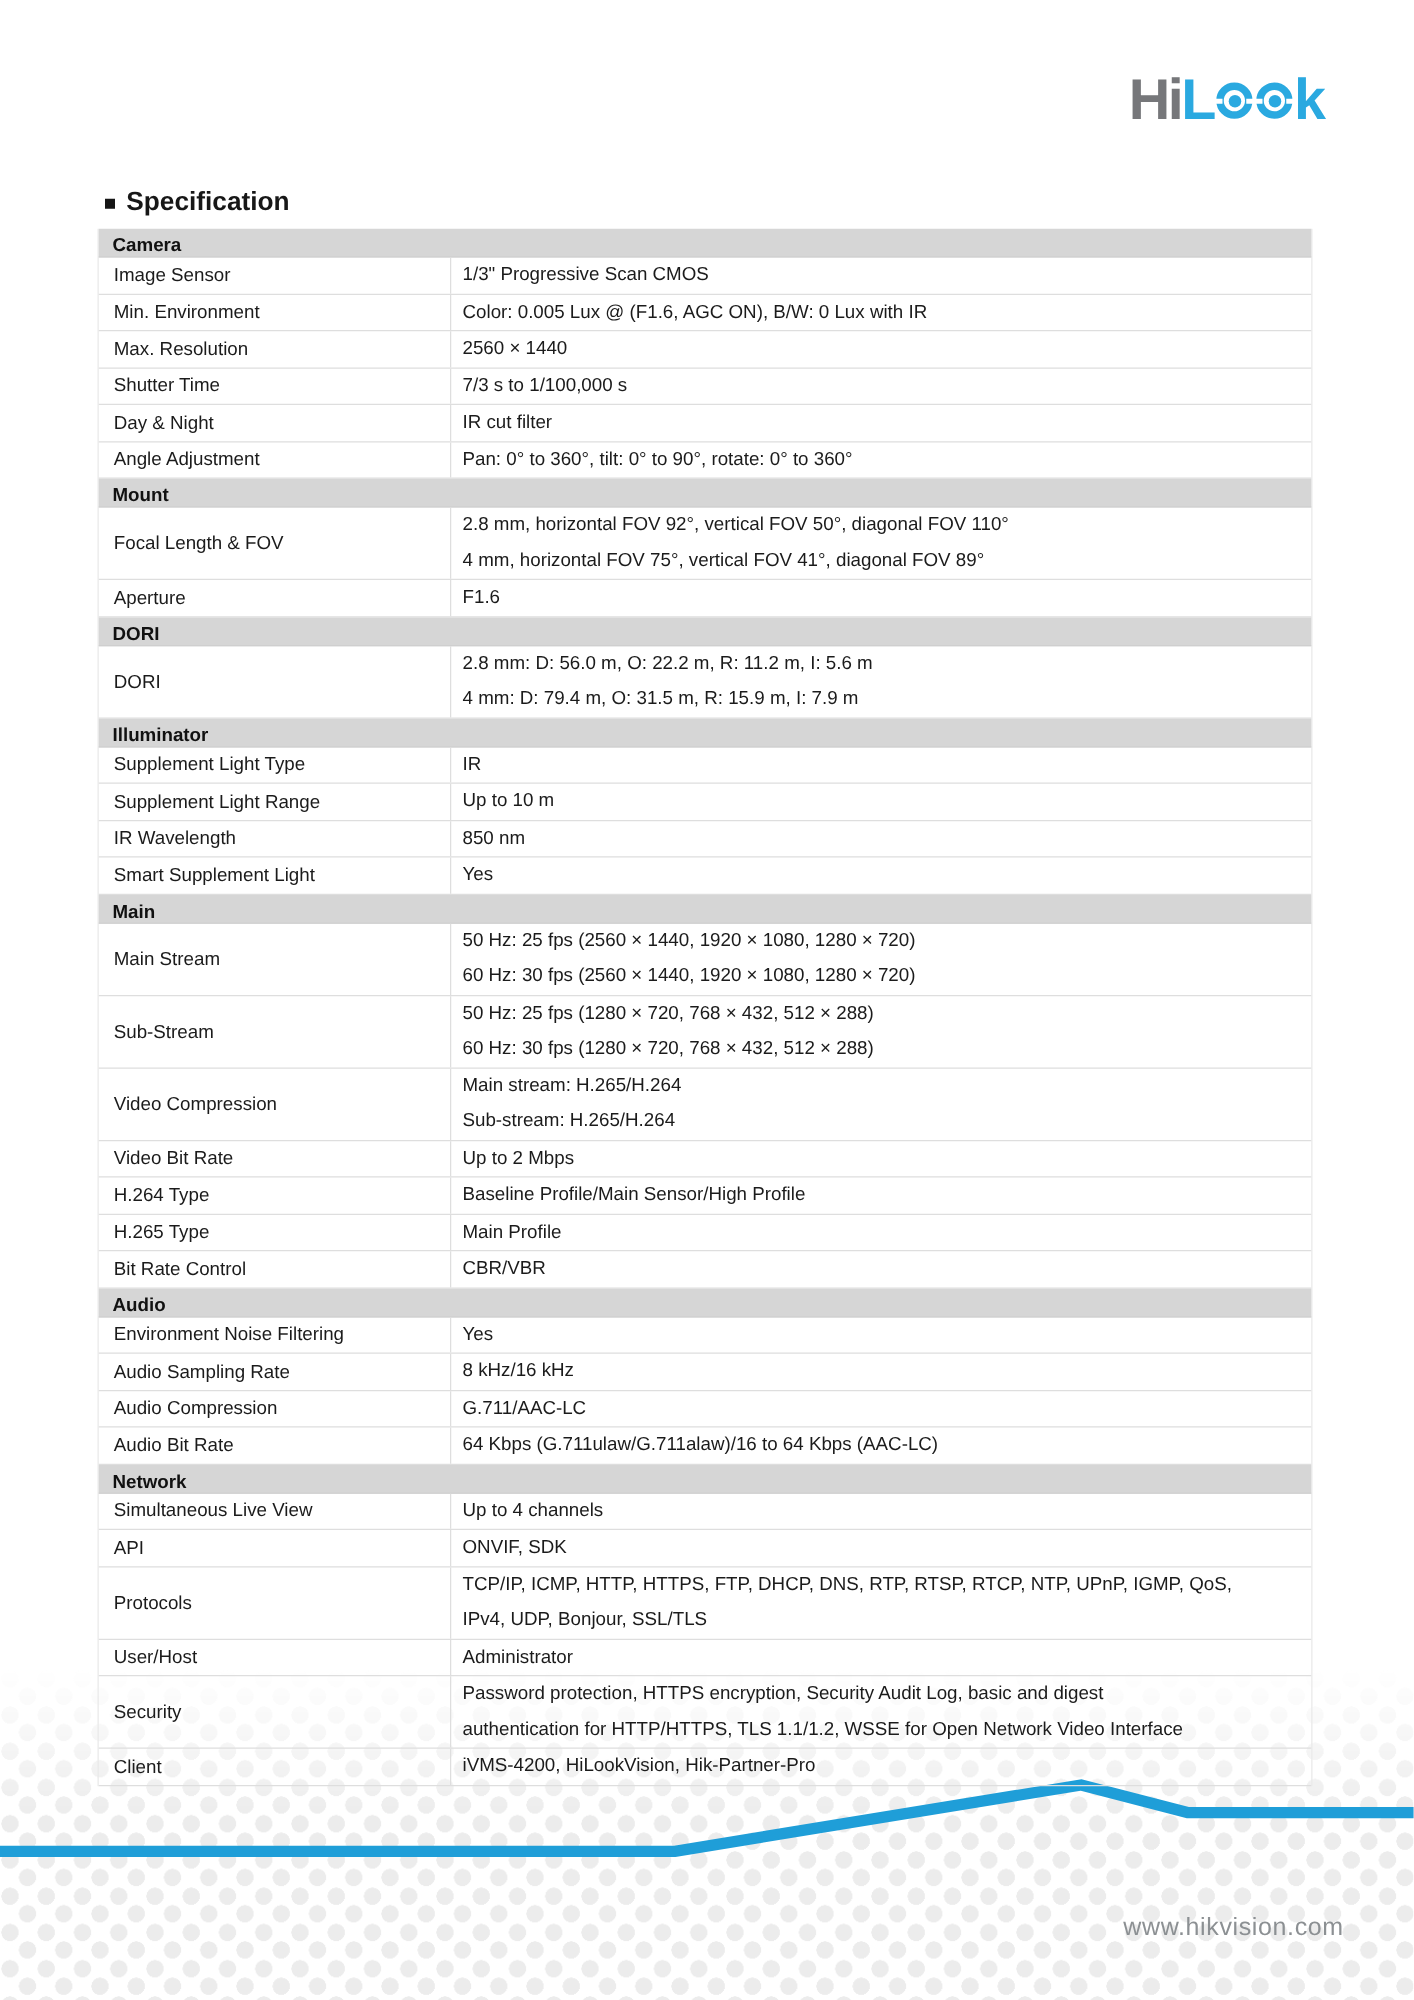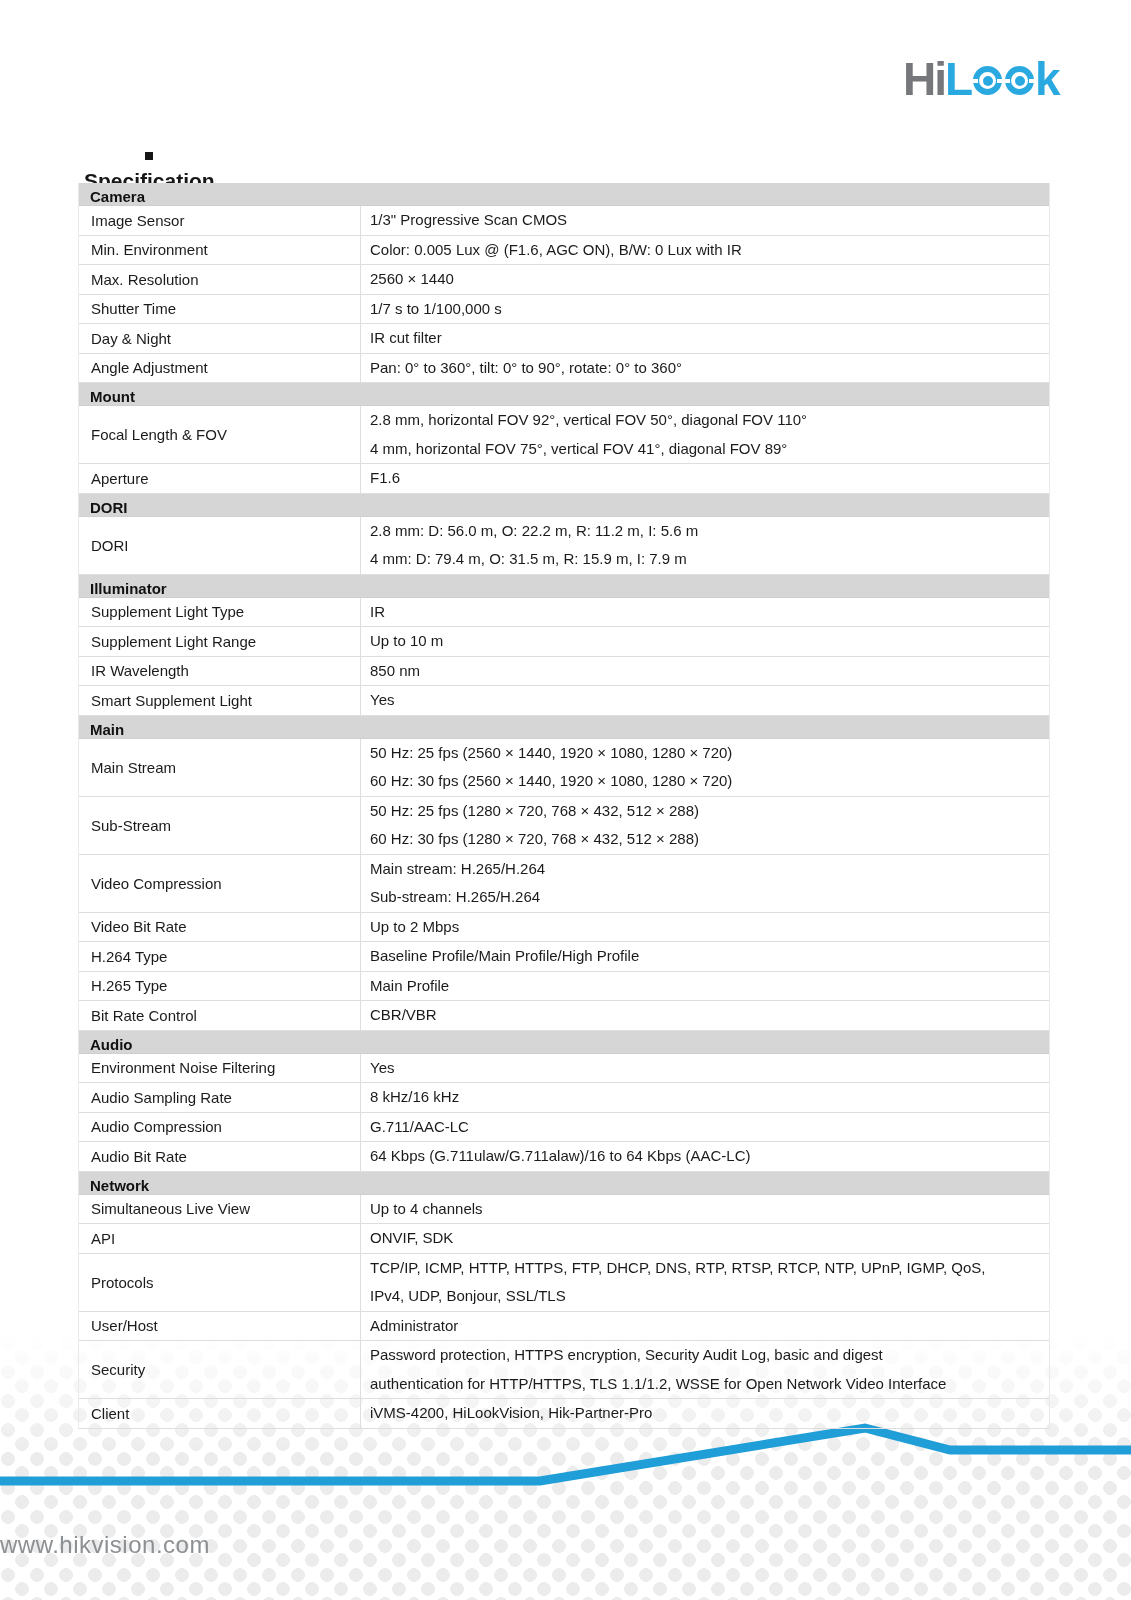--- a/index.html
+++ b/index.html
@@ -76,21 +76,20 @@
   .ring::before { left: -7px; }
   .ring::after { right: -7px; }
 
   
   .heading {
     position: absolute;
     left: 84px; top: 150px;
     display: flex;
     align-items: center;
     gap: 9px;
-    flex-direction: column;
   }
   .heading .bullet {
     width: 8px; height: 8px;
     background: #151515;
     margin-top: 2px;
   }
   .heading .heading-text {
     font-size: 21px;
     font-weight: bold;
     color: #171717;
@@ -127,22 +126,22 @@
     border-right: 1px solid #dedede;
     min-height: 28px;
   }
   .cell.value { padding-left: 9px; }
   .vline { line-height: 28.5px; height: 28.5px; white-space: nowrap; }
 
   .footer-url {
     position: absolute;
     left: 0; top: 1531px;
     width: 1075px;
-    text-align: left;
-    font-size: 24px;
+    text-align: right;
+    font-size: 20px;
     color: #8c9093;
     letter-spacing: 0.5px;
   }
 </style>
 </head>
 <body>
 
 <div class="texture"></div>
 
 <svg class="wave-svg" viewBox="0 0 1131 1600" xmlns="http://www.w3.org/2000/svg" aria-hidden="true">
@@ -184,21 +183,21 @@
       </div>
       <div class="row">
         <div class="cell label">Max. Resolution</div>
         <div class="cell value">
           <div class="vline">2560 × 1440</div>
         </div>
       </div>
       <div class="row">
         <div class="cell label">Shutter Time</div>
         <div class="cell value">
-          <div class="vline">1/7 s to 1/100,000 s</div>
+          <div class="vline">7/3 s to 1/100,000 s</div>
         </div>
       </div>
       <div class="row">
         <div class="cell label">Day &amp; Night</div>
         <div class="cell value">
           <div class="vline">IR cut filter</div>
         </div>
       </div>
       <div class="row">
         <div class="cell label">Angle Adjustment</div>
@@ -277,21 +276,21 @@
       </div>
       <div class="row">
         <div class="cell label">Video Bit Rate</div>
         <div class="cell value">
           <div class="vline">Up to 2 Mbps</div>
         </div>
       </div>
       <div class="row">
         <div class="cell label">H.264 Type</div>
         <div class="cell value">
-          <div class="vline">Baseline Profile/Main Profile/High Profile</div>
+          <div class="vline">Baseline Profile/Main Sensor/High Profile</div>
         </div>
       </div>
       <div class="row">
         <div class="cell label">H.265 Type</div>
         <div class="cell value">
           <div class="vline">Main Profile</div>
         </div>
       </div>
       <div class="row">
         <div class="cell label">Bit Rate Control</div>

